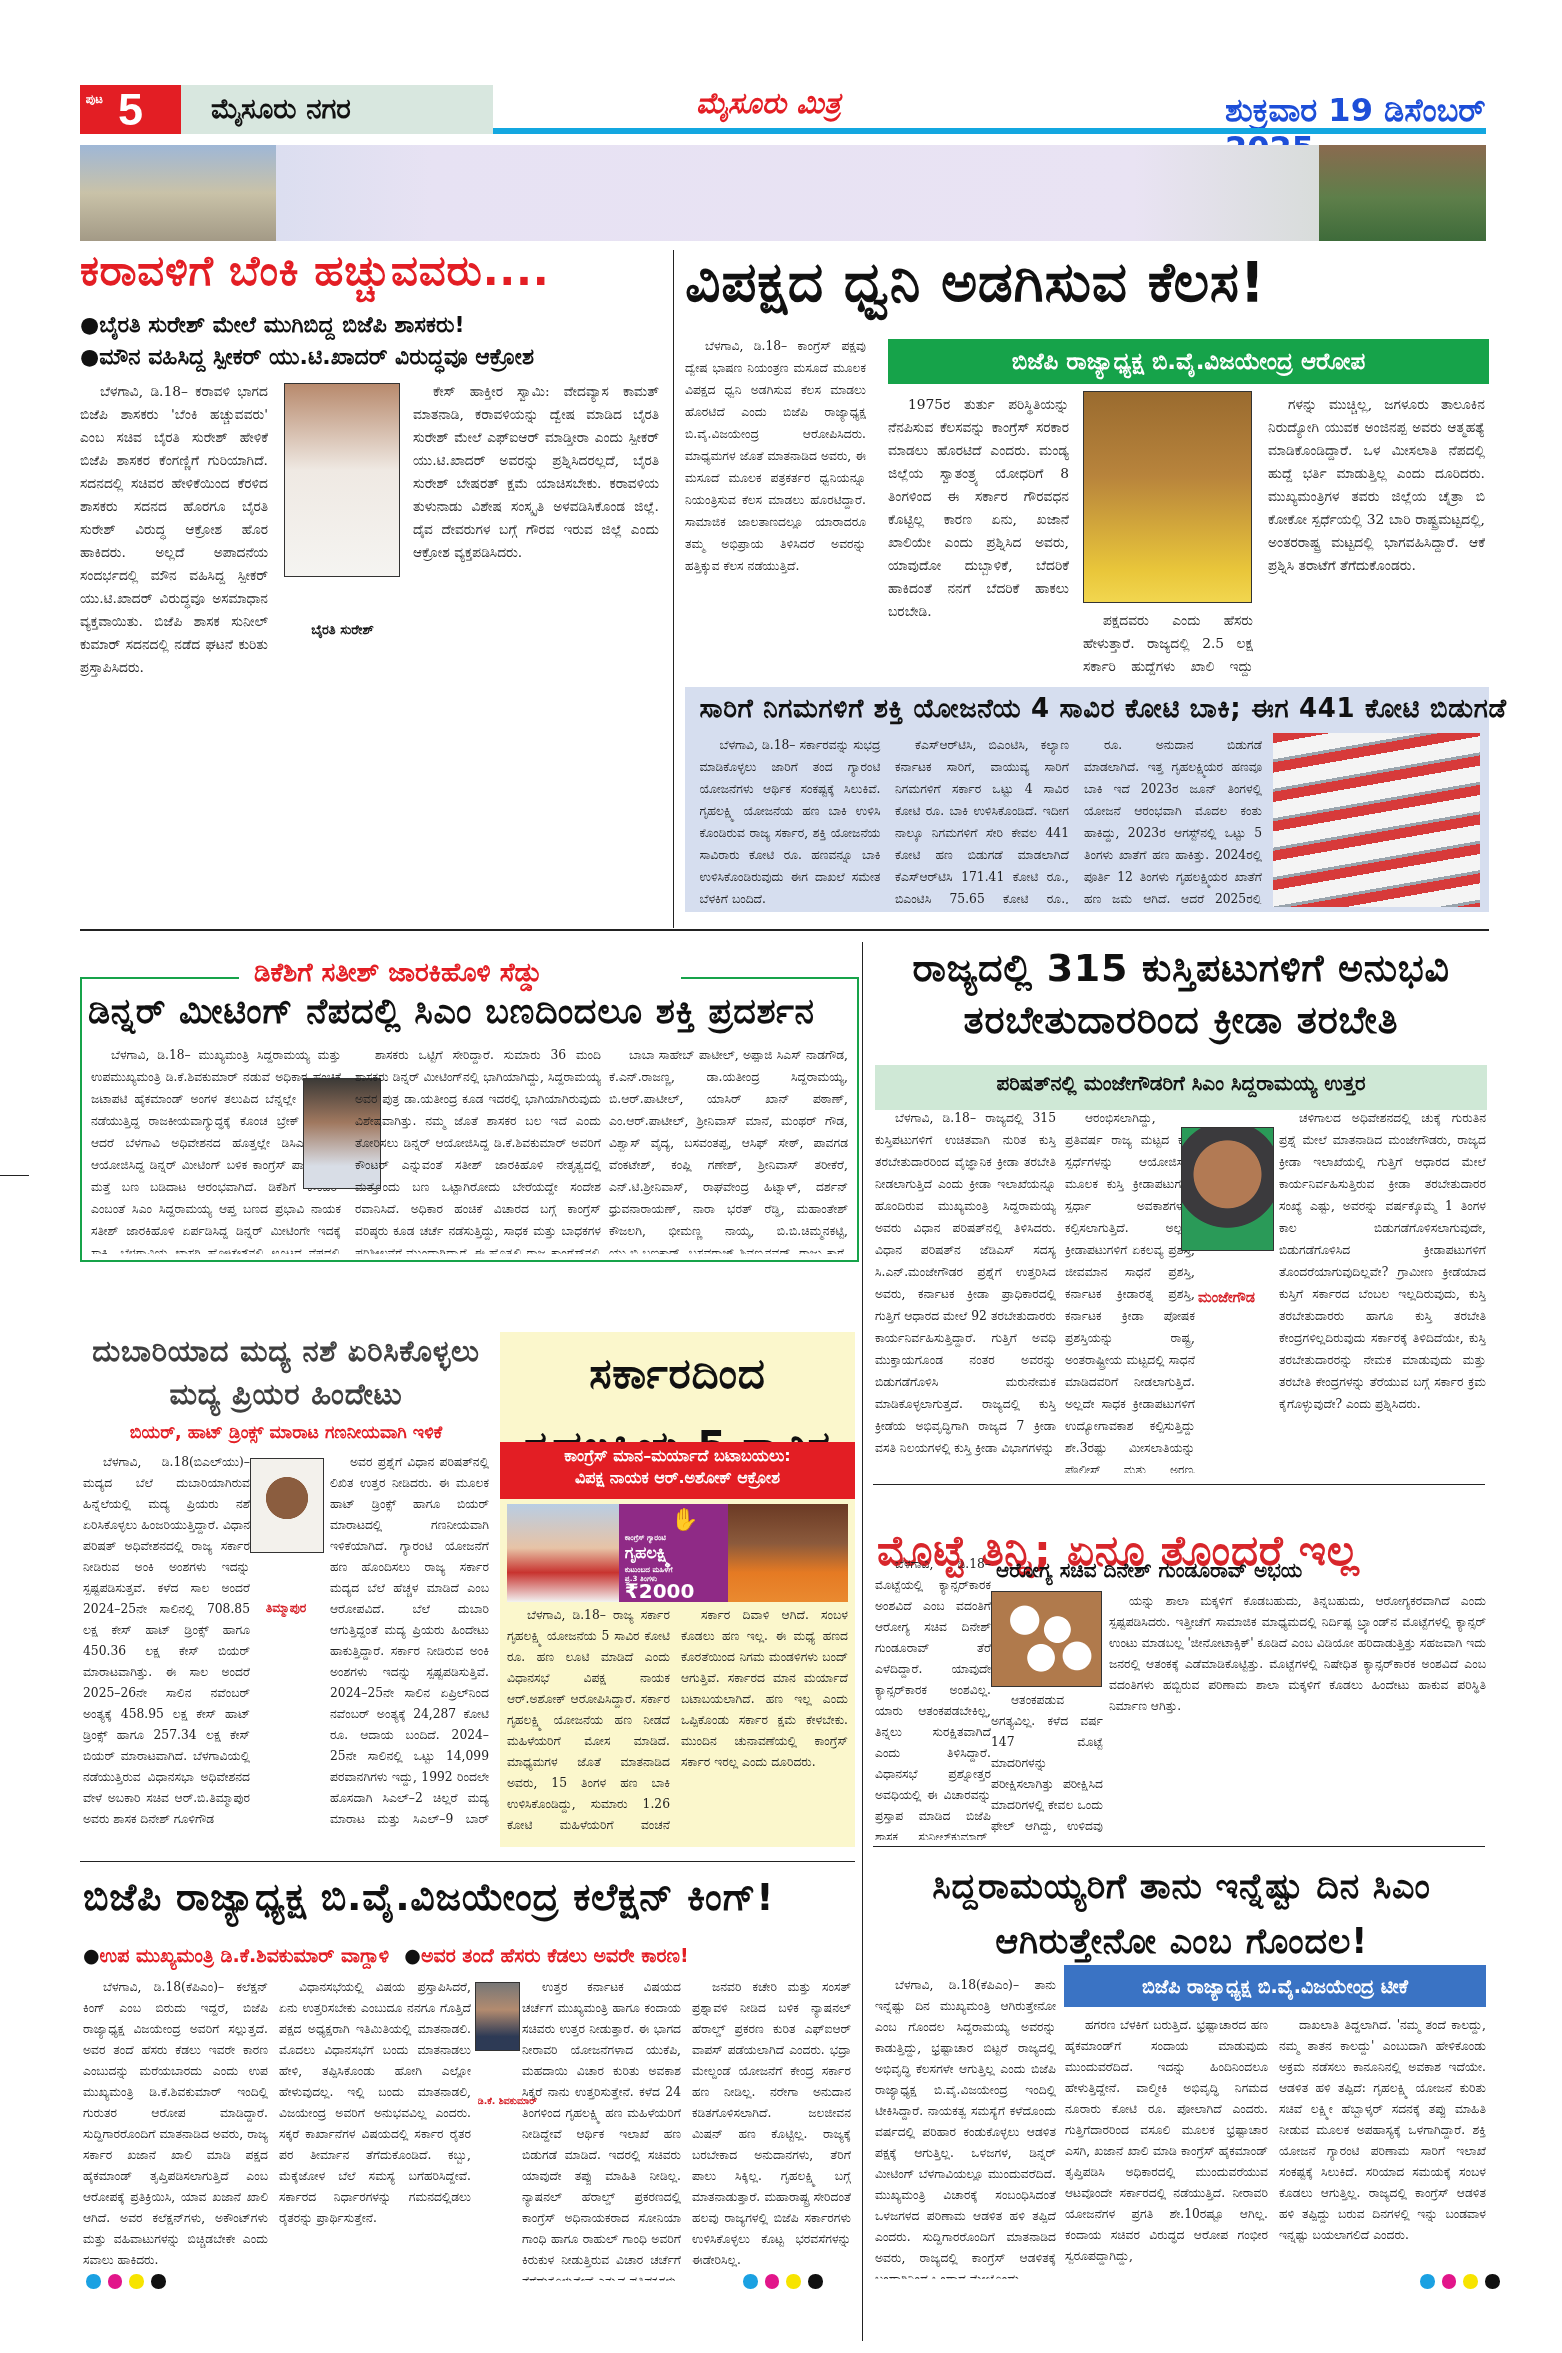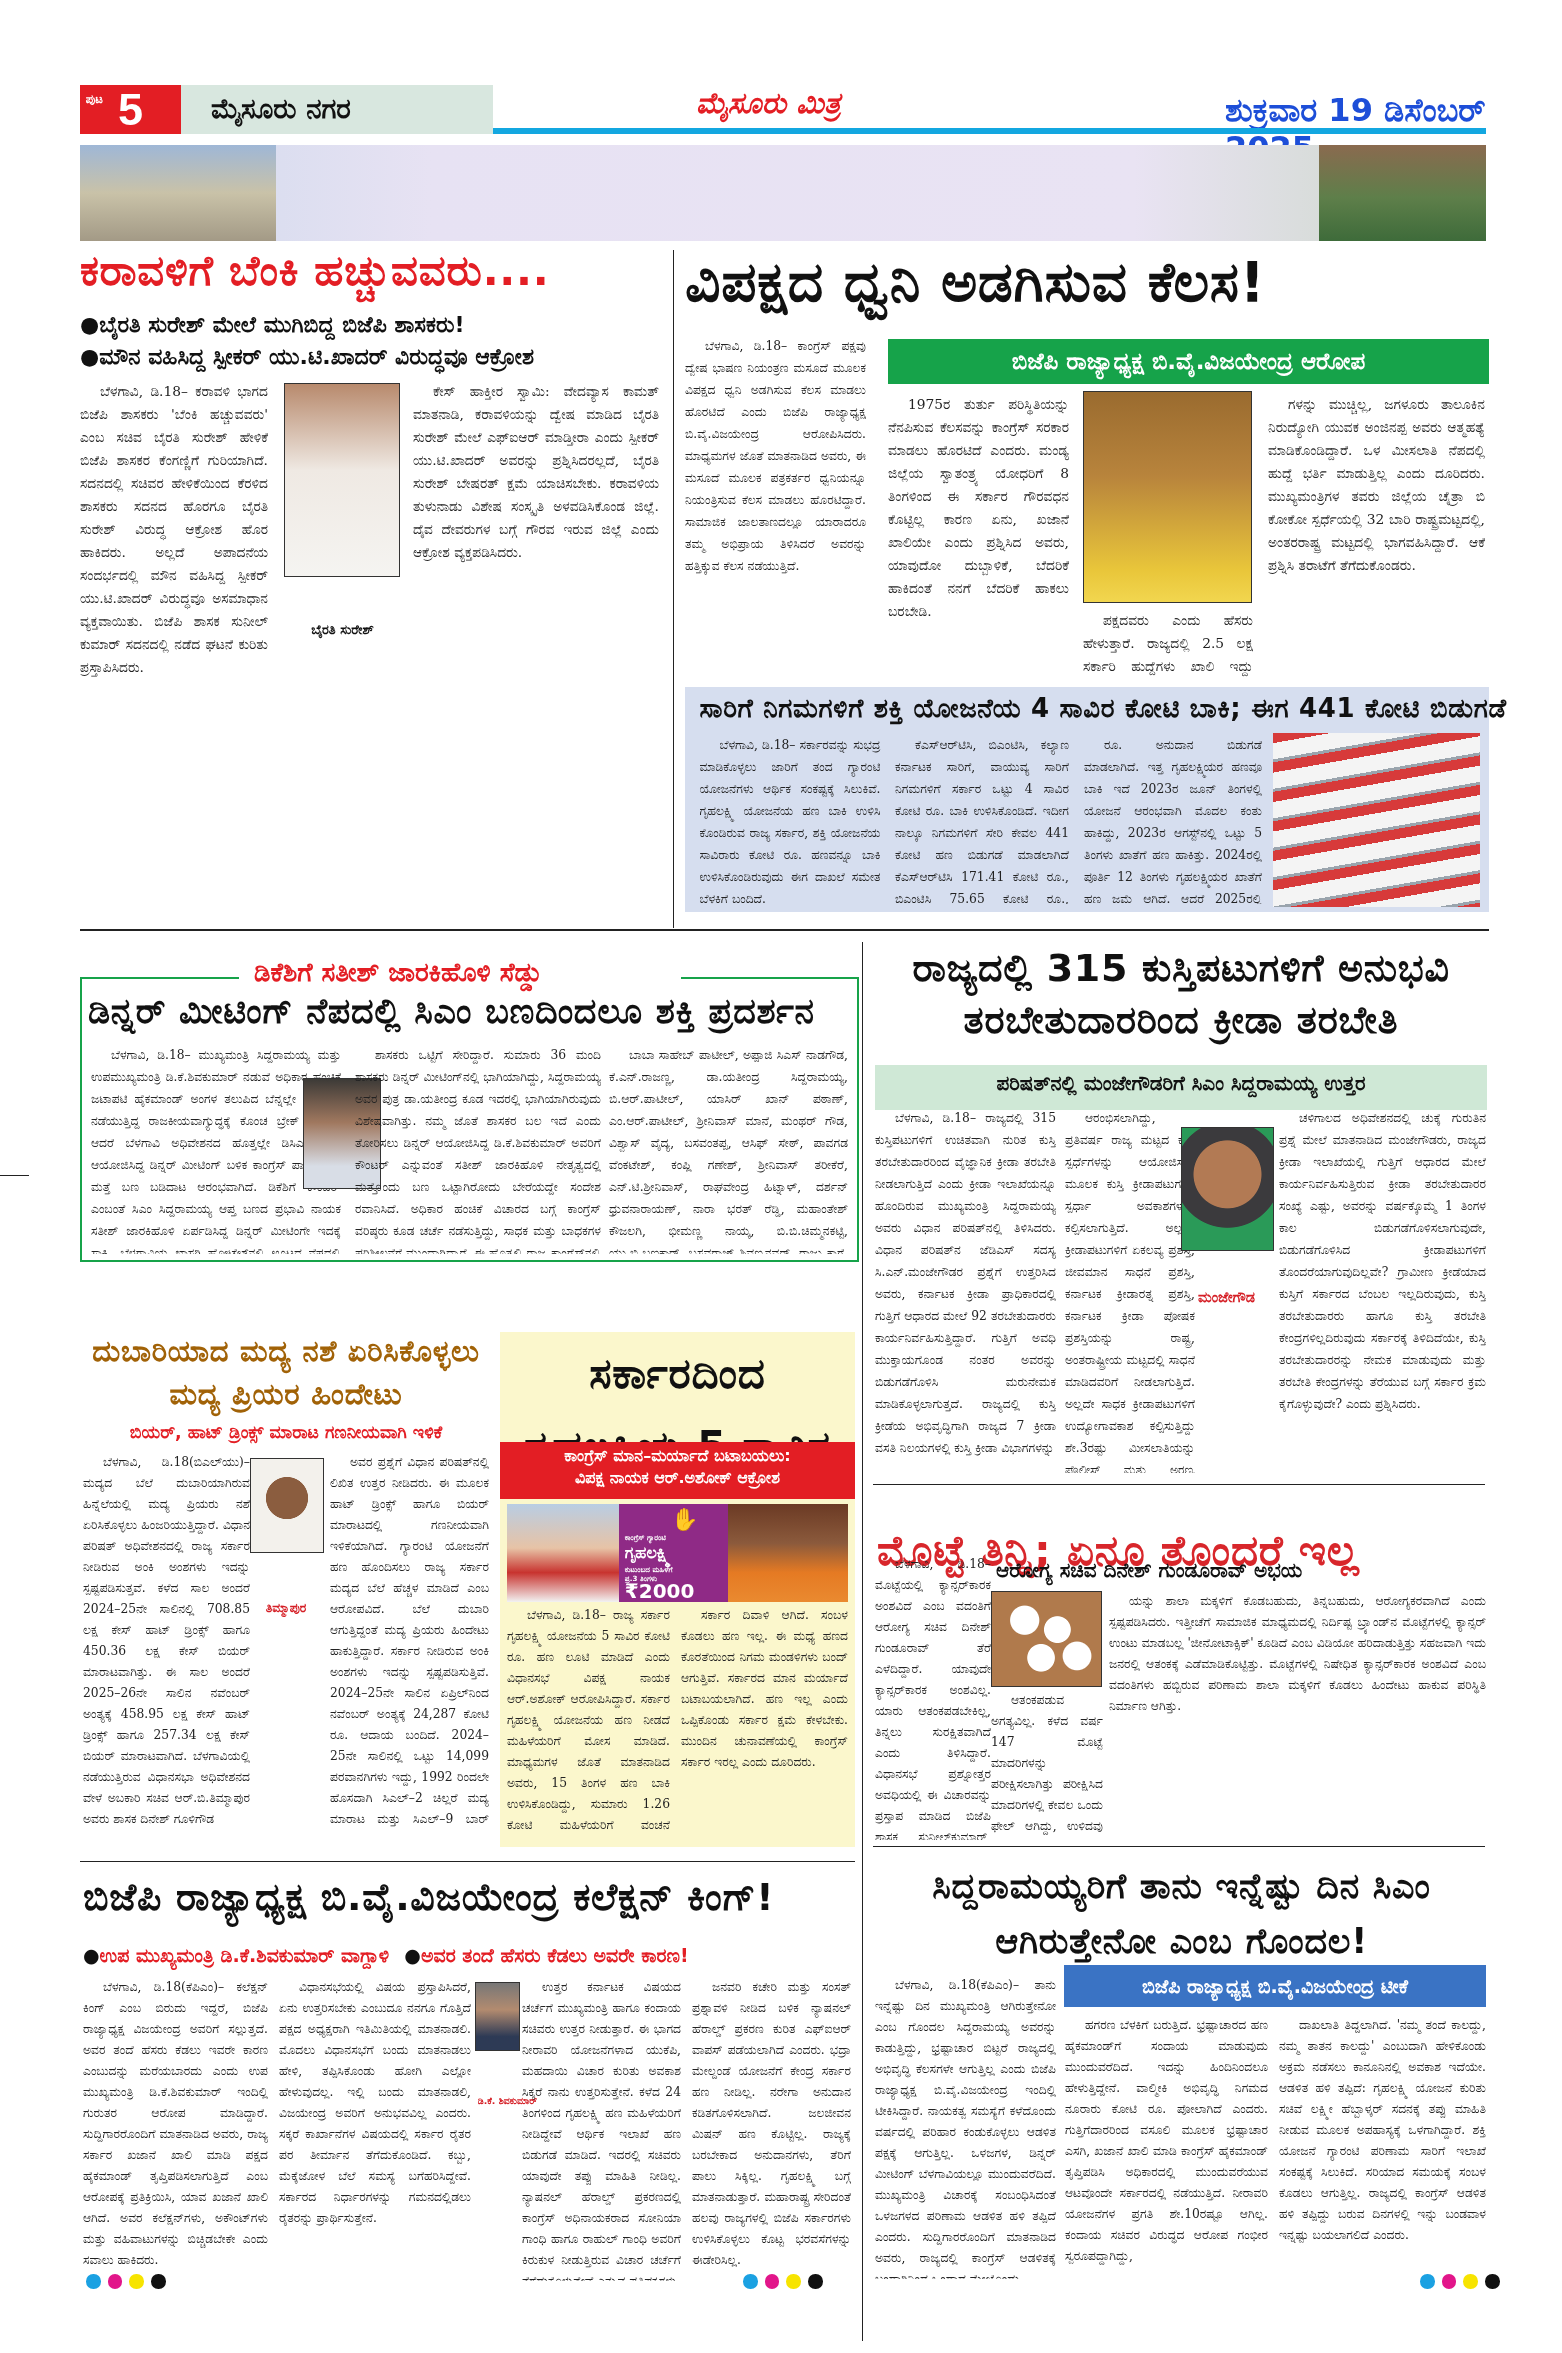--- a/index.html
+++ b/index.html
@@ -108,21 +108,21 @@
   </div>
 <div class="abs col-text" style="left:1065px;top:1107px;width:130px;height:366px;overflow:hidden;font-size:12.3px;line-height:22px;">
     <p>ಆರಂಭಿಸಲಾಗಿದ್ದು, ಪ್ರತಿವರ್ಷ ರಾಜ್ಯ ಮಟ್ಟದ ಕುಸ್ತಿ ಸ್ಪರ್ಧೆಗಳನ್ನು ಆಯೋಜಿಸುವ ಮೂಲಕ ಕುಸ್ತಿ ಕ್ರೀಡಾಪಟುಗಳಿಗೆ ಸ್ಪರ್ಧಾ ಅವಕಾಶಗಳನ್ನು ಕಲ್ಪಿಸಲಾಗುತ್ತಿದೆ. ಅಲ್ಲದೇ ಕ್ರೀಡಾಪಟುಗಳಿಗೆ ಏಕಲವ್ಯ ಪ್ರಶಸ್ತಿ, ಜೀವಮಾನ ಸಾಧನೆ ಪ್ರಶಸ್ತಿ, ಕರ್ನಾಟಕ ಕ್ರೀಡಾರತ್ನ ಪ್ರಶಸ್ತಿ, ಕರ್ನಾಟಕ ಕ್ರೀಡಾ ಪೋಷಕ ಪ್ರಶಸ್ತಿಯನ್ನು ರಾಷ್ಟ್ರ, ಅಂತರಾಷ್ಟ್ರೀಯ ಮಟ್ಟದಲ್ಲಿ ಸಾಧನೆ ಮಾಡಿದವರಿಗೆ ನೀಡಲಾಗುತ್ತಿದೆ. ಅಲ್ಲದೇ ಸಾಧಕ ಕ್ರೀಡಾಪಟುಗಳಿಗೆ ಉದ್ಯೋಗಾವಕಾಶ ಕಲ್ಪಿಸುತ್ತಿದ್ದು ಶೇ.3ರಷ್ಟು ಮೀಸಲಾತಿಯನ್ನು ಪೊಲೀಸ್ ಮತ್ತು ಅರಣ್ಯ ಇಲಾಖೆಗಳಲ್ಲಿ ನೀಡಲಾಗುತ್ತಿದೆ.</p>
   </div>
 <div class="photo" style="left:1181px;top:1127px;width:91px;height:122px;background:radial-gradient(circle at 50% 38%,#b27a54 0 38%,#3b3a3d 39% 60%,#2a9a58 61% 100%);"></div>
 <div class="caption" style="left:1174px;top:1245px;width:105px;font-size:14.5px;">ಮಂಜೇಗೌಡ</div>
 <div class="abs col-text" style="left:1279px;top:1107px;width:207px;height:366px;overflow:hidden;font-size:12.3px;line-height:22px;">
     <p>ಚಳಿಗಾಲದ ಅಧಿವೇಶನದಲ್ಲಿ ಚುಕ್ಕೆ ಗುರುತಿನ ಪ್ರಶ್ನೆ ಮೇಲೆ ಮಾತನಾಡಿದ ಮಂಜೇಗೌಡರು, ರಾಜ್ಯದ ಕ್ರೀಡಾ ಇಲಾಖೆಯಲ್ಲಿ ಗುತ್ತಿಗೆ ಆಧಾರದ ಮೇಲೆ ಕಾರ್ಯನಿರ್ವಹಿಸುತ್ತಿರುವ ಕ್ರೀಡಾ ತರಬೇತುದಾರರ ಸಂಖ್ಯೆ ಎಷ್ಟು, ಅವರನ್ನು ವರ್ಷಕ್ಕೊಮ್ಮೆ 1 ತಿಂಗಳ ಕಾಲ ಬಿಡುಗಡೆಗೊಳಿಸಲಾಗುವುದೇ, ಬಿಡುಗಡೆಗೊಳಿಸಿದ ಕ್ರೀಡಾಪಟುಗಳಿಗೆ ತೊಂದರೆಯಾಗುವುದಿಲ್ಲವೇ? ಗ್ರಾಮೀಣ ಕ್ರೀಡೆಯಾದ ಕುಸ್ತಿಗೆ ಸರ್ಕಾರದ ಬೆಂಬಲ ಇಲ್ಲದಿರುವುದು, ಕುಸ್ತಿ ತರಬೇತುದಾರರು ಹಾಗೂ ಕುಸ್ತಿ ತರಬೇತಿ ಕೇಂದ್ರಗಳಿಲ್ಲದಿರುವುದು ಸರ್ಕಾರಕ್ಕೆ ತಿಳಿದಿದೆಯೇ, ಕುಸ್ತಿ ತರಬೇತುದಾರರನ್ನು ನೇಮಕ ಮಾಡುವುದು ಮತ್ತು ತರಬೇತಿ ಕೇಂದ್ರಗಳನ್ನು ತೆರೆಯುವ ಬಗ್ಗೆ ಸರ್ಕಾರ ಕ್ರಮ ಕೈಗೊಳ್ಳುವುದೇ? ಎಂದು ಪ್ರಶ್ನಿಸಿದರು.</p>
   </div>
 
-<div class="abs hl" style="left:83px;top:1330px;width:406px;font-size:29px;line-height:43px;text-align:center;color:#a16207;">ದುಬಾರಿಯಾದ ಮದ್ಯ ನಶೆ ಏರಿಸಿಕೊಳ್ಳಲು ಮದ್ಯ ಪ್ರಿಯರ ಹಿಂದೇಟು</div>
+<div class="abs hl" style="left:83px;top:1330px;width:406px;font-size:29px;line-height:43px;text-align:center;color:#404040;">ದುಬಾರಿಯಾದ ಮದ್ಯ ನಶೆ ಏರಿಸಿಕೊಳ್ಳಲು ಮದ್ಯ ಪ್ರಿಯರ ಹಿಂದೇಟು</div>
 <div class="abs" style="left:83px;top:1422px;width:406px;font-size:17.4px;font-weight:900;color:#e31e24;text-align:center;white-space:nowrap;">ಬಿಯರ್, ಹಾಟ್ ಡ್ರಿಂಕ್ಸ್ ಮಾರಾಟ ಗಣನೀಯವಾಗಿ ಇಳಿಕೆ</div>
 <div class="abs col-text" style="left:83px;top:1452px;width:167px;height:384px;overflow:hidden;font-size:12.3px;line-height:21px;">
     <p>ಬೆಳಗಾವಿ, ಡಿ.18(ಬಿಎಲ್‌ಯು)– ಮದ್ಯದ ಬೆಲೆ ದುಬಾರಿಯಾಗಿರುವ ಹಿನ್ನೆಲೆಯಲ್ಲಿ ಮದ್ಯ ಪ್ರಿಯರು ನಶೆ ಏರಿಸಿಕೊಳ್ಳಲು ಹಿಂಜರಿಯುತ್ತಿದ್ದಾರೆ. ವಿಧಾನ ಪರಿಷತ್ ಅಧಿವೇಶನದಲ್ಲಿ ರಾಜ್ಯ ಸರ್ಕಾರ ನೀಡಿರುವ ಅಂಕಿ ಅಂಶಗಳು ಇದನ್ನು ಸ್ಪಷ್ಟಪಡಿಸುತ್ತವೆ. ಕಳೆದ ಸಾಲ ಅಂದರೆ 2024–25ನೇ ಸಾಲಿನಲ್ಲಿ 708.85 ಲಕ್ಷ ಕೇಸ್ ಹಾಟ್ ಡ್ರಿಂಕ್ಸ್ ಹಾಗೂ 450.36 ಲಕ್ಷ ಕೇಸ್ ಬಿಯರ್ ಮಾರಾಟವಾಗಿತ್ತು. ಈ ಸಾಲ ಅಂದರೆ 2025–26ನೇ ಸಾಲಿನ ನವೆಂಬರ್ ಅಂತ್ಯಕ್ಕೆ 458.95 ಲಕ್ಷ ಕೇಸ್ ಹಾಟ್ ಡ್ರಿಂಕ್ಸ್ ಹಾಗೂ 257.34 ಲಕ್ಷ ಕೇಸ್ ಬಿಯರ್ ಮಾರಾಟವಾಗಿದೆ. ಬೆಳಗಾವಿಯಲ್ಲಿ ನಡೆಯುತ್ತಿರುವ ವಿಧಾನಸಭಾ ಅಧಿವೇಶನದ ವೇಳೆ ಅಬಕಾರಿ ಸಚಿವ ಆರ್.ಬಿ.ತಿಮ್ಮಾಪುರ ಅವರು ಶಾಸಕ ದಿನೇಶ್ ಗೂಳಿಗೌಡ</p>
   </div>
 <div class="photo" style="left:250px;top:1458px;width:72px;height:93px;background:radial-gradient(circle at 50% 42%,#8b5d3f 0 32%,#f3f1ec 33% 100%);"></div>
 <div class="caption" style="left:246px;top:1557px;width:80px;font-size:12.3px;">ತಿಮ್ಮಾಪುರ</div>
 <div class="abs col-text" style="left:330px;top:1452px;width:159px;height:384px;overflow:hidden;font-size:12.3px;line-height:21px;">
     <p>ಅವರ ಪ್ರಶ್ನೆಗೆ ವಿಧಾನ ಪರಿಷತ್‌ನಲ್ಲಿ ಲಿಖಿತ ಉತ್ತರ ನೀಡಿದರು. ಈ ಮೂಲಕ ಹಾಟ್ ಡ್ರಿಂಕ್ಸ್ ಹಾಗೂ ಬಿಯರ್ ಮಾರಾಟದಲ್ಲಿ ಗಣನೀಯವಾಗಿ ಇಳಿಕೆಯಾಗಿದೆ. ಗ್ಯಾರಂಟಿ ಯೋಜನೆಗೆ ಹಣ ಹೊಂದಿಸಲು ರಾಜ್ಯ ಸರ್ಕಾರ ಮದ್ಯದ ಬೆಲೆ ಹೆಚ್ಚಳ ಮಾಡಿದೆ ಎಂಬ ಆರೋಪವಿದೆ. ಬೆಲೆ ದುಬಾರಿ ಆಗುತ್ತಿದ್ದಂತೆ ಮದ್ಯ ಪ್ರಿಯರು ಹಿಂದೇಟು ಹಾಕುತ್ತಿದ್ದಾರೆ. ಸರ್ಕಾರ ನೀಡಿರುವ ಅಂಕಿ ಅಂಶಗಳು ಇದನ್ನು ಸ್ಪಷ್ಟಪಡಿಸುತ್ತಿವೆ. 2024–25ನೇ ಸಾಲಿನ ಏಪ್ರಿಲ್‌ನಿಂದ ನವೆಂಬರ್ ಅಂತ್ಯಕ್ಕೆ 24,287 ಕೋಟಿ ರೂ. ಆದಾಯ ಬಂದಿದೆ. 2024–25ನೇ ಸಾಲಿನಲ್ಲಿ ಒಟ್ಟು 14,099 ಪರವಾನಗಿಗಳು ಇದ್ದು, 1992 ರಿಂದಲೇ ಹೊಸದಾಗಿ ಸಿಎಲ್–2 ಚಿಲ್ಲರೆ ಮದ್ಯ ಮಾರಾಟ ಮತ್ತು ಸಿಎಲ್–9 ಬಾರ್ ಅಂಡ್ ರೆಸ್ಟೋರೆಂಟ್ ನೀಡಲಾಗಿಲ್ಲ ಎಂದು ಸಚಿವರು ನಿರ್ದಿಷ್ಟ ಉತ್ತರ ನೀಡಿದರು.</p>
   </div>
 

